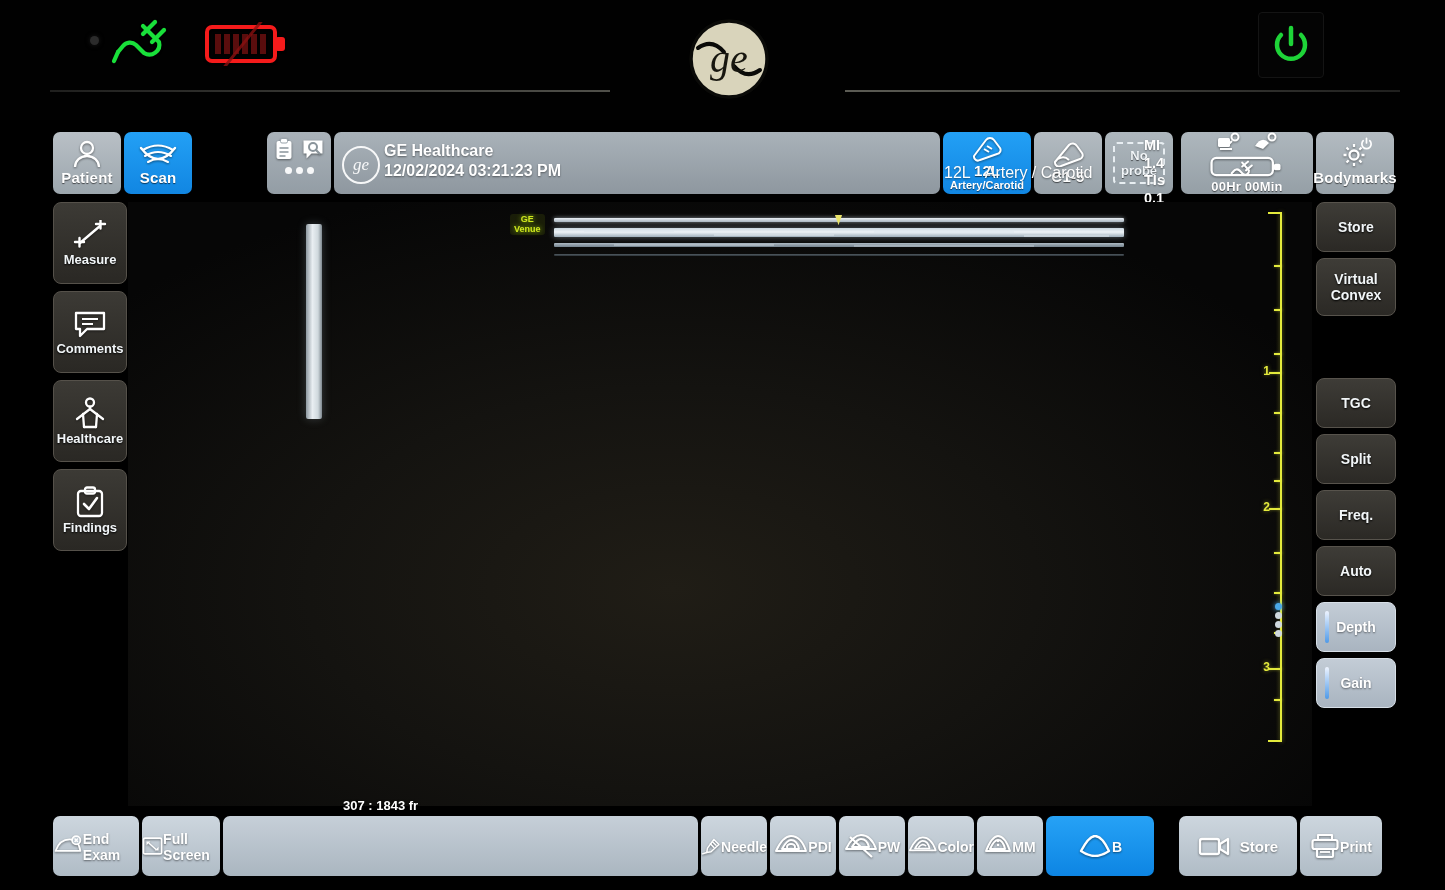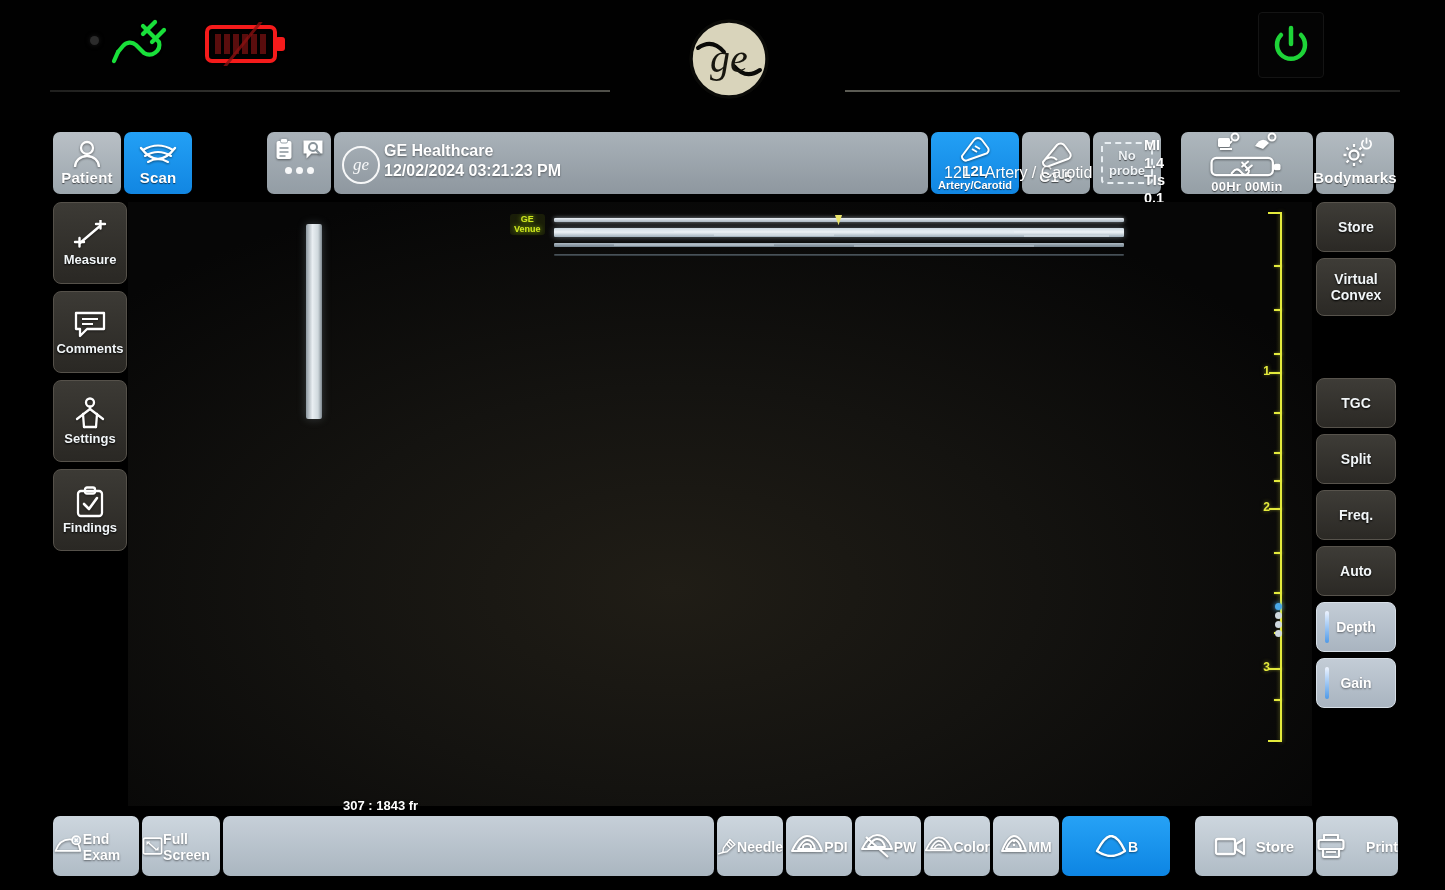--- a/index.html
+++ b/index.html
@@ -60,21 +60,21 @@
   #acoustic{position:absolute;left:810px;top:5px;color:#fff;font-size:14.5px;font-weight:bold;line-height:17.5px;
      text-shadow:0 1px 2px rgba(0,0,0,.45);}
 
   #btn-probe-active{width:88px;margin-left:3px;}
   #btn-probe-active .p1{font-size:15px;font-weight:bold;}
   #btn-probe-active .p2{font-size:11px;font-weight:bold;}
   #btn-probe-c15{width:68px;margin-left:3px;background:linear-gradient(#b3bbc1,#98a2a9);}
   #btn-noprobe{width:68px;margin-left:3px;background:linear-gradient(#aeb7bd,#959fa6);}
   #noprobe-box{border:2px dashed #e8eef2;border-radius:4px;padding:4px 6px;color:#f1f5f8;
      font-size:13px;line-height:15px;text-align:center;font-weight:bold;}
-  #status-cluster{width:132px;margin-left:20px;background:linear-gradient(#aeb7bd,#959fa6);}
+  #status-cluster{width:132px;margin-left:8px;background:linear-gradient(#aeb7bd,#959fa6);}
   #btn-settings{width:78px;margin-left:3px;margin-right:4px;background:linear-gradient(#b3bbc1,#98a2a9);}
 
   
   #left-rail{position:absolute;left:5px;top:82px;width:72px;}
   .rail-btn{width:72px;height:80px;margin-bottom:7px;border-radius:8px;
      background:linear-gradient(#3c3a35,#2a2824);border:1px solid #55514a;
      display:flex;flex-direction:column;align-items:center;justify-content:center;
      color:#f2f6f8;}
   .rail-lbl{font-size:13px;font-weight:bold;margin-top:2px;text-shadow:0 1px 2px #000;}
 
@@ -141,21 +141,21 @@
   .bb-blue{background:linear-gradient(#26a2f6,#0d85e3);}
   .bb-lbl{font-size:14px;font-weight:bold;margin-top:2px;}
   #bb-endexam{width:86px;margin-left:5px;}
   #bb-fullscreen{width:78px;margin-left:3px;}
   #bb-filler{flex:1;margin-left:3px;background:linear-gradient(#c6cfd8,#aab6c0);border-radius:7px;}
   .bb-mode{width:66px;margin-left:3px;}
   #bb-b{width:108px;margin-left:3px;}
   #bb-gap2{width:22px;}
   .bb-wide{width:118px;margin-left:3px;flex-direction:row;gap:10px;}
   .bb-wide .bb-lbl{margin-top:0;font-size:15px;}
-  #bb-print{width:82px;margin-left:3px;margin-right:0;justify-content:space-between;}
+  #bb-print{width:82px;margin-left:3px;margin-right:16px;}
 
   svg{display:block;}
   .ico{filter:drop-shadow(0 1px 1px rgba(0,0,0,.45));}
 </style>
 </head>
 <body>
 
 <div id="device">
 
   <div id="bezel">
@@ -376,21 +376,21 @@
       <div class="rail-btn">
         <svg viewBox="0 0 34 32" width="34" height="32" class="ico">
           <g fill="none" stroke="#fff" stroke-width="2.3" stroke-linejoin="round" stroke-linecap="round">
             <circle cx="17" cy="5.5" r="4"></circle>
             <path d="M17 10 L17 12"></path>
             <path d="M17 12 L4 22 M17 12 L30 22"></path>
             <path d="M10 17 L11 30 M24 17 L23 30"></path>
             <path d="M11 30 h12"></path>
           </g>
         </svg>
-        <div class="rail-lbl">Settings</div>
+        <div class="rail-lbl">Healthcare</div>
       </div>
 
       <div class="rail-btn">
         <svg viewBox="0 0 30 32" width="30" height="32" class="ico">
           <g fill="none" stroke="#fff" stroke-width="2.3" stroke-linejoin="round">
             <rect x="3" y="5" width="24" height="25" rx="3"></rect>
             <rect x="10" y="1.5" width="10" height="6" rx="2"></rect>
             <path d="M9 18 L14 23 L22 12" stroke-width="2.6" stroke-linecap="round"></path>
           </g>
         </svg>

